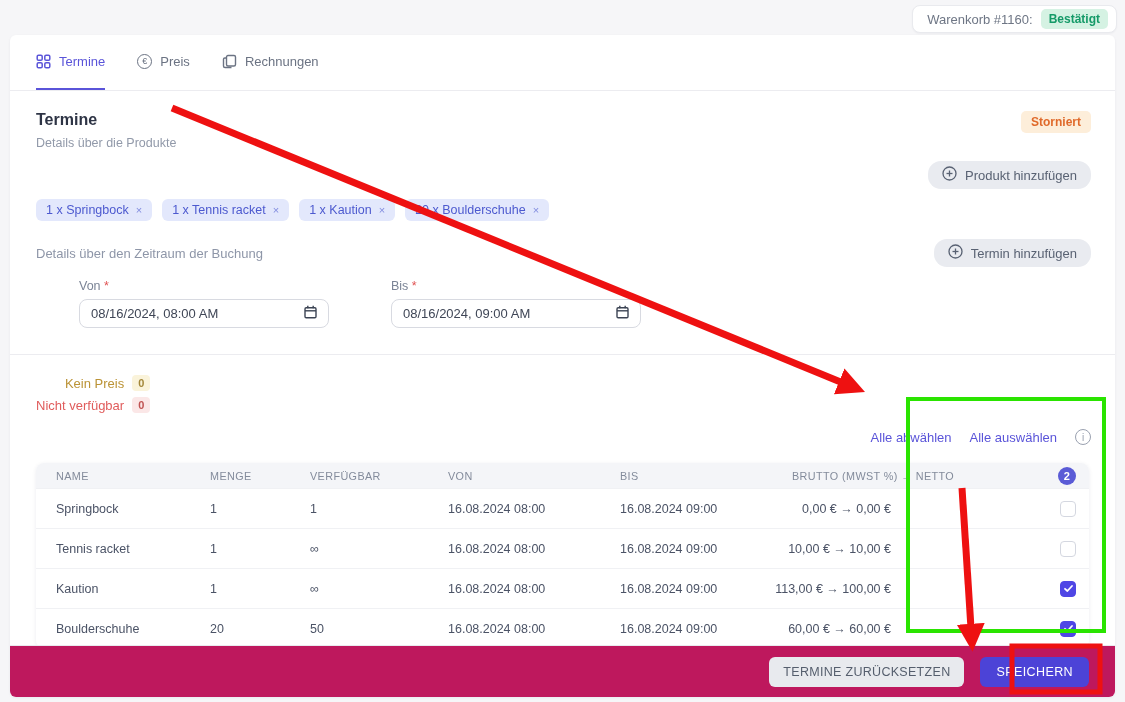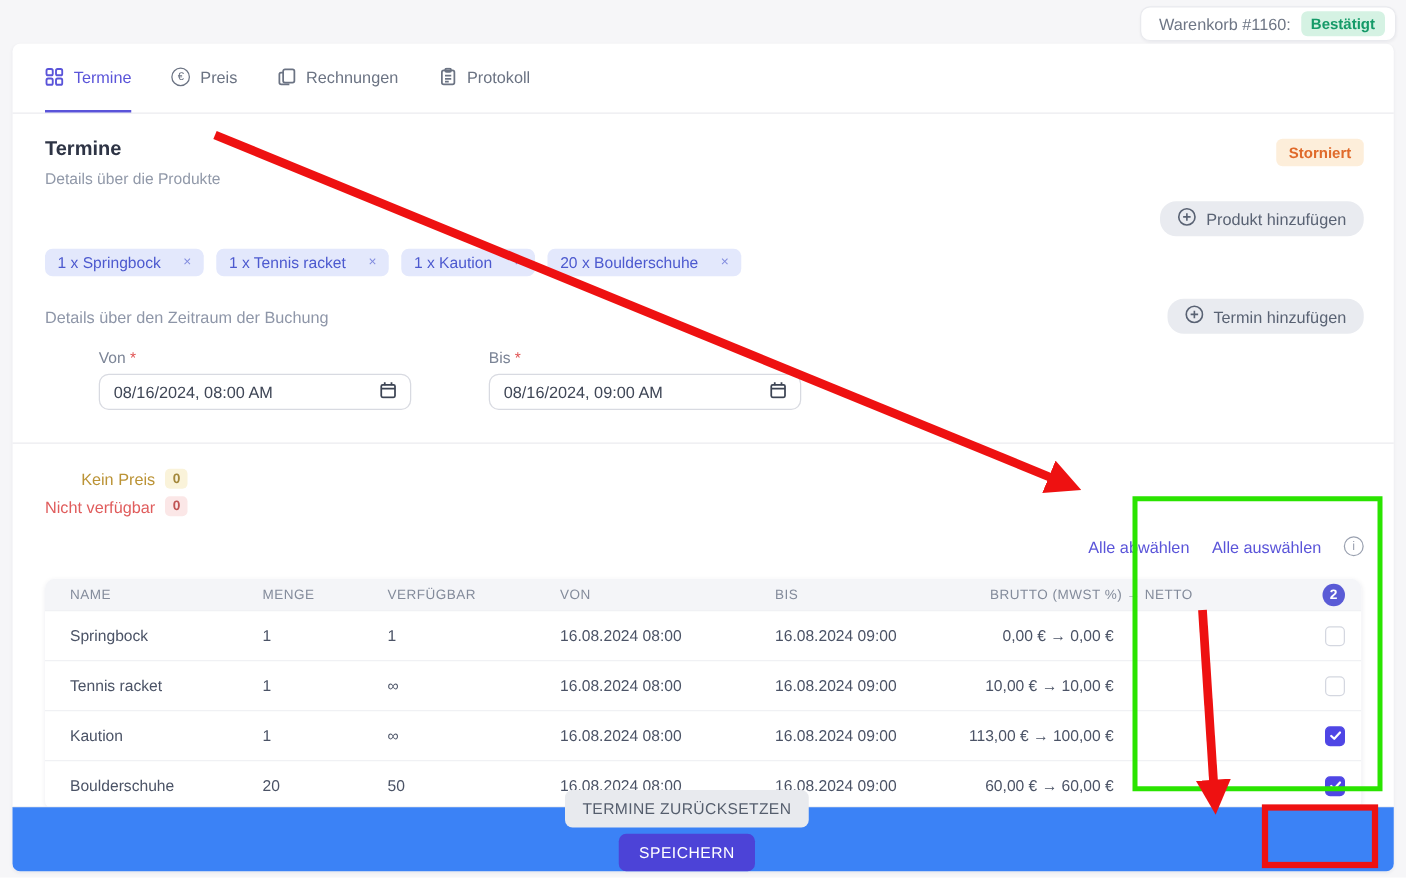--- a/index.html
+++ b/index.html
@@ -46,21 +46,21 @@
   .page-subtitle{font-size:12.5px; color:#9199a9; margin-top:7px;}
   .head-right{display:flex; flex-direction:column; align-items:flex-end; gap:28px;}
   .cancel-badge{background:var(--orange-bg); color:var(--orange-text); font-size:12px; font-weight:bold;
     padding:4px 10px; border-radius:5px;margin-left:40px;}
   .gray-btn{display:flex; align-items:center; gap:8px; background:#e9ebf0; color:#596273;
     border:none; border-radius:13px; padding:5px 14px; font-size:13px; cursor:pointer;
     font-family:inherit;}
   
   .chips-row{display:flex; gap:10px; margin:10px 26px 0;}
   .chip{background:var(--chip-bg); color:var(--chip-text); font-size:12.5px;
-    padding:4px 10px; border-radius:6px; display:flex; align-items:center; gap:18px; cursor:pointer;}
+    padding:4px 10px; border-radius:6px; display:flex; align-items:center; gap:7px; cursor:pointer;}
   .chip .x{font-size:11px; opacity:.65;}
   
   .period-row{display:flex; justify-content:space-between; align-items:center; margin:18px 24px 0 26px;}
   .muted-label{font-size:13px; color:#8e96a8;}
   
   .dates-row{display:flex; gap:19px; margin:12px 26px 0;}
   .field{width:250px;margin-left:43px;}
   .field-label{font-size:12.5px; color:#7b8496; margin-bottom:6px;}
   .req{color:#e05252;}
   .text-input{height:29px; border:1px solid #d8dae1; border-radius:8px; background:#fff;
@@ -91,23 +91,23 @@
   .cell-price{display:flex; justify-content:flex-end; padding-right:121px; white-space:nowrap;}
   .cell-check{display:flex; justify-content:flex-end; padding-right:13px;}
   .sel-count-badge{width:18px;height:18px;border-radius:50%;background:#5a5bd6;color:#fff;
     font-size:11px;font-weight:bold;display:flex;align-items:center;justify-content:center;}
   .checkbox{width:16px;height:16px;border:1.5px solid #d4d7e0;border-radius:4px;background:#fff;cursor:pointer;
     display:flex;align-items:center;justify-content:center;}
   .checkbox svg{display:none;}
   .checkbox.checked{background:#4f46e5;border-color:#4f46e5;}
   .checkbox.checked svg{display:block;}
   
-  .footer{position:absolute; left:0; right:0; bottom:0; height:52px; background:#3b82f6;
+  .footer{position:absolute; left:0; right:0; bottom:0; height:52px; background:#be185d;
     border-top:1px solid #e9eaee; border-radius:0 0 6px 6px;
-    display:flex; align-items:center; justify-content:flex-end; gap:5px; padding-right:26px;flex-direction:column;}
+    display:flex; align-items:center; justify-content:flex-end; gap:16px; padding-right:26px;}
   .reset-btn{background:#e8eaee; color:#555e6d; border:none; border-radius:6px;
     padding:8px 14px; font-size:12.5px; letter-spacing:.3px; cursor:pointer; font-family:inherit;}
   .save-btn{background:var(--accent-btn); color:#fff; border:none; border-radius:6px;
     padding:8px 16px; font-size:12.5px; letter-spacing:.4px; cursor:pointer; font-family:inherit;}
   
   .annotations{position:absolute; left:0; top:0; pointer-events:none; z-index:50;}
 </style>
 </head>
 <body>
 
@@ -135,32 +135,20 @@
       <span>Preis</span>
     </div>
     <div class="tab">
       <span>
         <svg width="15" height="15" viewBox="0 0 15 15" fill="none" stroke="currentColor" stroke-width="1.4">
           <rect x="4.5" y="1.5" width="9" height="10.5" rx="1.5"></rect>
           <path d="M4.5 4 H2.8 A1.3 1.3 0 0 0 1.5 5.3 V12 A1.5 1.5 0 0 0 3 13.5 H9.5"></path>
         </svg>
       </span>
       <span>Rechnungen</span>
-    </div>
-    <div class="tab">
-      <span>
-        <svg width="15" height="15" viewBox="0 0 15 15" fill="none" stroke="currentColor" stroke-width="1.4">
-          <rect x="2.5" y="2.2" width="10" height="11.3" rx="1.5"></rect>
-          <rect x="5.2" y="0.9" width="4.6" height="2.6" rx="1"></rect>
-          <line x1="5" y1="6.5" x2="10" y2="6.5"></line>
-            <line x1="5" y1="9" x2="10" y2="9"></line>
-            <line x1="5" y1="11.2" x2="8" y2="11.2"></line>
-        </svg>
-      </span>
-      <span>Protokoll</span>
     </div>
   </div>
 
   <div class="head-row">
     <div>
       <div class="page-title">Termine</div>
       <div class="page-subtitle">Details über die Produkte</div>
     </div>
     <div class="head-right">
       <span class="cancel-badge">Storniert</span>

